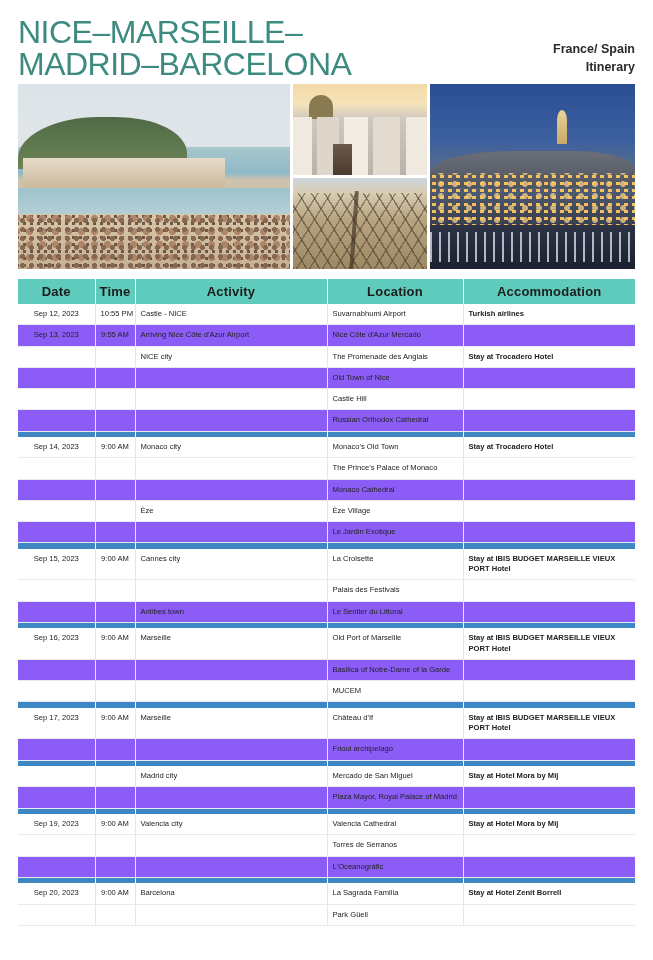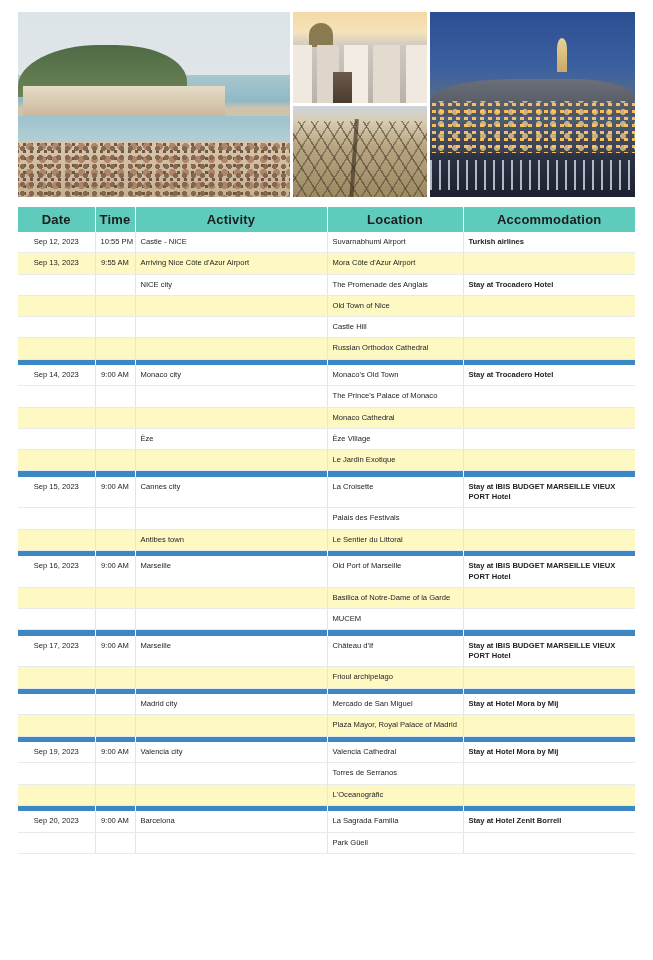--- a/index.html
+++ b/index.html
@@ -197,21 +197,21 @@
     padding: 5px 5px;
     border-right: 1px solid #e2e6ea;
     border-bottom: 1px solid #e8ebee;
     color: #232323;
     vertical-align: top;
     line-height: 1.35;
     height: 19px;
   }
   td:last-child { border-right: none; font-weight: bold; }
 
-  tr.alt td { background: #fef9c3; }
+  tr.alt td { background: #8b5cf6; }
   tr.plain td { background: #ffffff; }
 
   td.c-date, td.c-time { text-align: center; white-space: nowrap; }
 
   tr.sep td {
     background: #3d87c4;
     height: 6px;
     padding: 0;
     border-right: 1px solid #ffffff;
     border-bottom: none;
@@ -222,20 +222,30 @@
   .col-time { width: 40px; }
   .col-act  { width: 192px; }
   .col-loc  { width: 136px; }
   .col-acc  { width: auto; }
 </style>
 </head>
 <body>
 
 <div class="page">
 
+  <div class="header">
+    <div class="title-block">
+      <div class="title-line">NICE–MARSEILLE–</div>
+      <div class="title-line">MADRID–BARCELONA</div>
+    </div>
+    <div class="subtitle-block">
+      <div>France/ Spain</div>
+      <div>Itinerary</div>
+    </div>
+  </div>
 
   <div class="photos">
     <div class="photo photo-left ph-nice">
       <div class="hill"></div>
       <div class="town"></div>
       <div class="sea"></div>
       <div class="sand"></div>
       <div class="crowd"></div>
     </div>
 
@@ -283,21 +293,21 @@
             <td class="c-date">Sep 12, 2023</td>
             <td class="c-time">10:55 PM</td>
             <td>Castle - NICE</td>
             <td>Suvarnabhumi Airport</td>
             <td>Turkish airlines</td>
           </tr>
           <tr class="alt">
             <td class="c-date">Sep 13, 2023</td>
             <td class="c-time">9:55 AM</td>
             <td>Arriving Nice Côte d'Azur Airport</td>
-            <td>Mora Côte d'Azur Airport</td>
+            <td>Nice Côte d'Azur Mercado</td>
             <td></td>
           </tr>
           <tr class="plain">
             <td class="c-date"></td>
             <td class="c-time"></td>
             <td>NICE city</td>
             <td>The Promenade des Anglais</td>
             <td>Stay at Trocadero Hotel</td>
           </tr>
           <tr class="alt">

